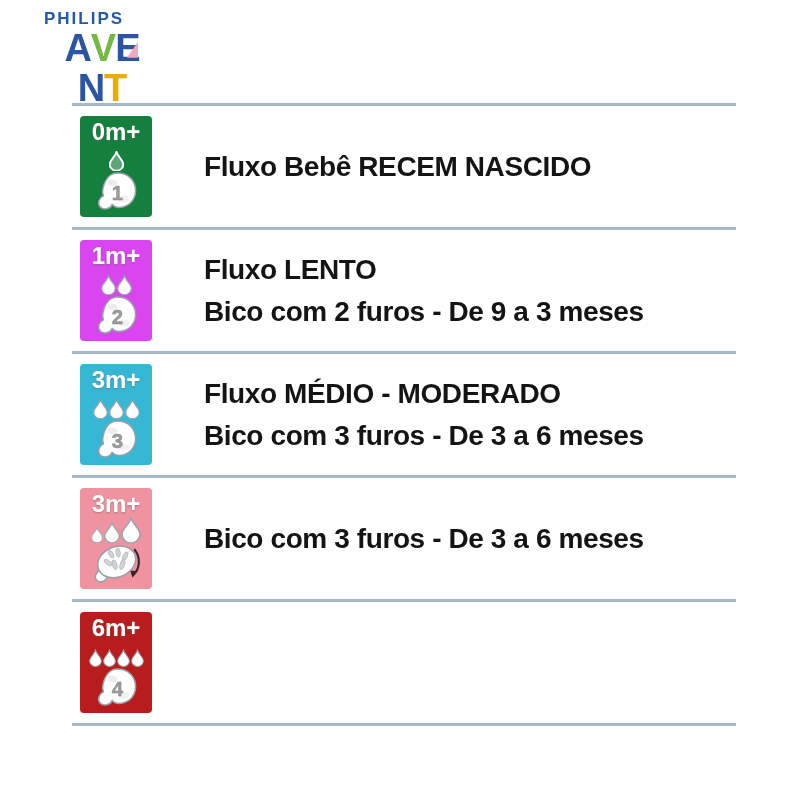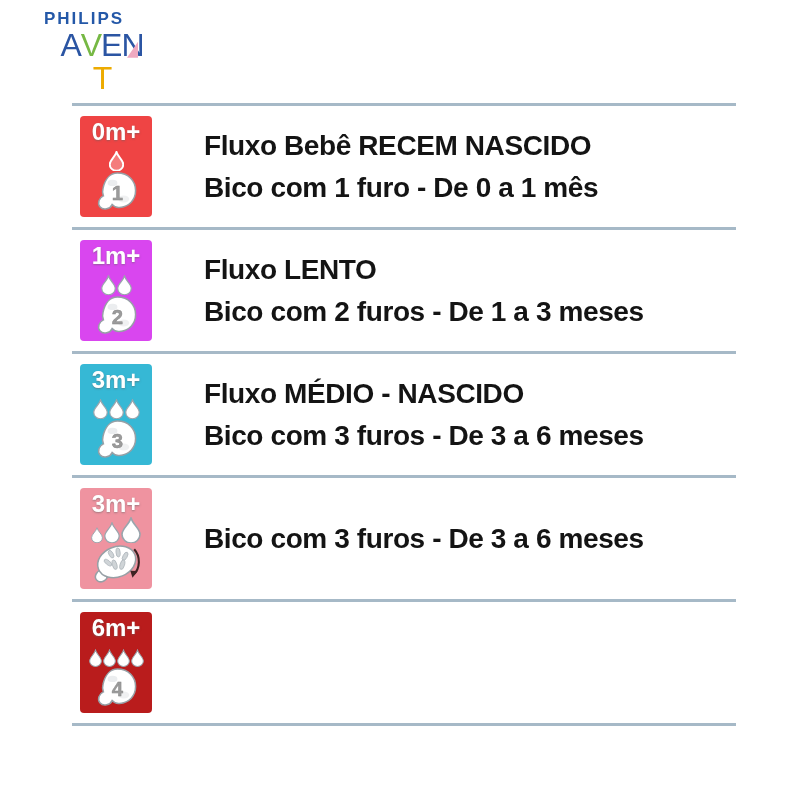--- a/index.html
+++ b/index.html
@@ -3,21 +3,21 @@
 <meta charset="utf-8">
 <style>
   html,body{margin:0;padding:0;background:#ffffff;}
   .page{position:relative;width:736px;height:800px;background:#ffffff;overflow:hidden;
         font-family:"Liberation Sans",sans-serif;}
 
   
   .header{position:absolute;top:0;left:0;width:800px;height:103px;}
   .logo{position:absolute;left:22px;top:10px;width:124px;text-align:center;}
   .philips{color:#2458A8;font-weight:bold;font-size:17px;letter-spacing:2px;line-height:1.1;}
-  .avent{position:relative;font-size:32px;font-weight:400;letter-spacing:-1px;line-height:1.05;margin-left:36px;}
+  .avent{position:relative;font-size:38px;font-weight:700;letter-spacing:-1px;line-height:1.05;margin-left:36px;}
   .avent-letter{display:inline-block;}
   .accent-pink{position:absolute;left:69px;top:13px;width:11px;height:16px;
                clip-path:polygon(0 100%,100% 0,100% 100%);}
   .title{position:absolute;left:150px;top:6px;width:630px;text-align:center;
          font-family:"Liberation Serif",serif;font-weight:600;font-size:30px;
          line-height:42px;color:#1F5078;}
 
   
   .rows{position:absolute;top:103px;left:72px;width:673px;}
   .row{display:flex;align-items:center;height:121px;border-top:3px solid #A6B9C7;}
@@ -44,38 +44,37 @@
         <span class="avent-letter" style="color: rgb(43, 85, 163);">A</span><span class="avent-letter" style="color: rgb(118, 184, 68);">V</span><span class="avent-letter" style="color: rgb(43, 85, 163);">E</span><span class="avent-letter" style="color: rgb(43, 85, 163);">N</span><span class="avent-letter" style="color: rgb(237, 171, 0);">T</span>
         <span class="accent-pink" style="background: rgb(239, 169, 192);"></span>
       </div>
     </div>
     <div class="title">
     </div>
   </div>
 
   <div class="rows">
   <div class="row">
-    <div class="badge" style="background: #ef4444; justify-content: center;">
+    <div class="badge" style="background: #15803d; justify-content: center;">
       <div class="age">0m+</div>
       <div class="drops">
             <svg viewBox="0 0 20 26" width="15" height="20" style="margin: 0px 0.5px;">
               <path d="M10 1 C12 8 19 11.5 19 17.5 A9 8.5 0 1 1 1 17.5 C1 11.5 8 8 10 1 Z" fill="rgba(255,255,255,0.3)" stroke="#ffffff" stroke-width="2.6"></path>
             </svg>
           </div>
       <svg class="nipple" viewBox="0 0 64 58">
         <path d="M34 3 C50 3 60 14 60 28 C60 41 51 51 37 52 C33 52.4 29 51 26.5 48 C24 54 14 57 9 51 C5 46 8 38 14 35.5 C12.5 32 12.5 28 13.5 24.5 C16.5 11.5 24 3 34 3 Z" fill="#ffffff" stroke="#97a0a6" stroke-width="2.2"></path>
         <ellipse cx="27" cy="17" rx="7" ry="4.5" fill="#e3e6e8" opacity="0.7"></ellipse>
         <ellipse cx="43" cy="40" rx="8" ry="5" fill="#e3e6e8" opacity="0.55"></ellipse>
         <text x="34" y="42" text-anchor="middle" font-size="29" font-weight="bold" fill="#9b9b9b" stroke="#858585" stroke-width="0.6" font-family="Liberation Sans, sans-serif">1</text>
       </svg>
 
     </div>
     <div class="rowtext">
       <div>Fluxo Bebê RECEM NASCIDO</div>
-      <div>Bico com 1 furo - De 0 a 1 mês</div>
     </div>
   </div>
 
   <div class="row">
     <div class="badge" style="background: #d946ef;">
       <div class="age">1m+</div>
       <div class="drops">
             <svg viewBox="0 0 20 26" width="15" height="20" style="margin: 0px 0.5px;">
               <path d="M10 1 C12 8 19 11.5 19 17.5 A9 8.5 0 1 1 1 17.5 C1 11.5 8 8 10 1 Z" fill="#ffffff" stroke="#9aa5ad" stroke-width="1.6"></path>
             </svg>
@@ -86,21 +85,21 @@
       <svg class="nipple" viewBox="0 0 64 58">
         <path d="M34 3 C50 3 60 14 60 28 C60 41 51 51 37 52 C33 52.4 29 51 26.5 48 C24 54 14 57 9 51 C5 46 8 38 14 35.5 C12.5 32 12.5 28 13.5 24.5 C16.5 11.5 24 3 34 3 Z" fill="#ffffff" stroke="#97a0a6" stroke-width="2.2"></path>
         <ellipse cx="27" cy="17" rx="7" ry="4.5" fill="#e3e6e8" opacity="0.7"></ellipse>
         <ellipse cx="43" cy="40" rx="8" ry="5" fill="#e3e6e8" opacity="0.55"></ellipse>
         <text x="34" y="42" text-anchor="middle" font-size="29" font-weight="bold" fill="#9b9b9b" stroke="#858585" stroke-width="0.6" font-family="Liberation Sans, sans-serif">2</text>
       </svg>
 
     </div>
     <div class="rowtext">
       <div>Fluxo LENTO</div>
-      <div>Bico com 2 furos - De 1 a 3 meses</div>
+      <div>Bico com 2 furos - De 9 a 3 meses</div>
     </div>
   </div>
 
   <div class="row">
     <div class="badge" style="background: rgb(54, 184, 213);">
       <div class="age">3m+</div>
       <div class="drops">
             <svg viewBox="0 0 20 26" width="15" height="20" style="margin: 0px 0.5px;">
               <path d="M10 1 C12 8 19 11.5 19 17.5 A9 8.5 0 1 1 1 17.5 C1 11.5 8 8 10 1 Z" fill="#ffffff" stroke="#9aa5ad" stroke-width="1.6"></path>
             </svg>
@@ -113,21 +112,21 @@
           </div>
       <svg class="nipple" viewBox="0 0 64 58">
         <path d="M34 3 C50 3 60 14 60 28 C60 41 51 51 37 52 C33 52.4 29 51 26.5 48 C24 54 14 57 9 51 C5 46 8 38 14 35.5 C12.5 32 12.5 28 13.5 24.5 C16.5 11.5 24 3 34 3 Z" fill="#ffffff" stroke="#97a0a6" stroke-width="2.2"></path>
         <ellipse cx="27" cy="17" rx="7" ry="4.5" fill="#e3e6e8" opacity="0.7"></ellipse>
         <ellipse cx="43" cy="40" rx="8" ry="5" fill="#e3e6e8" opacity="0.55"></ellipse>
         <text x="34" y="42" text-anchor="middle" font-size="29" font-weight="bold" fill="#9b9b9b" stroke="#858585" stroke-width="0.6" font-family="Liberation Sans, sans-serif">3</text>
       </svg>
 
     </div>
     <div class="rowtext">
-      <div>Fluxo MÉDIO - NASCIDO</div>
+      <div>Fluxo MÉDIO - MODERADO</div>
       <div>Bico com 3 furos - De 3 a 6 meses</div>
     </div>
   </div>
 
   <div class="row">
     <div class="badge" style="background: rgb(239, 147, 160);">
       <div class="age">3m+</div>
       <div class="drops">
             <svg viewBox="0 0 20 26" width="12" height="16" style="margin: 0px 0.5px;">
               <path d="M10 1 C12 8 19 11.5 19 17.5 A9 8.5 0 1 1 1 17.5 C1 11.5 8 8 10 1 Z" fill="#ffffff" stroke="#9aa5ad" stroke-width="1.6"></path>

